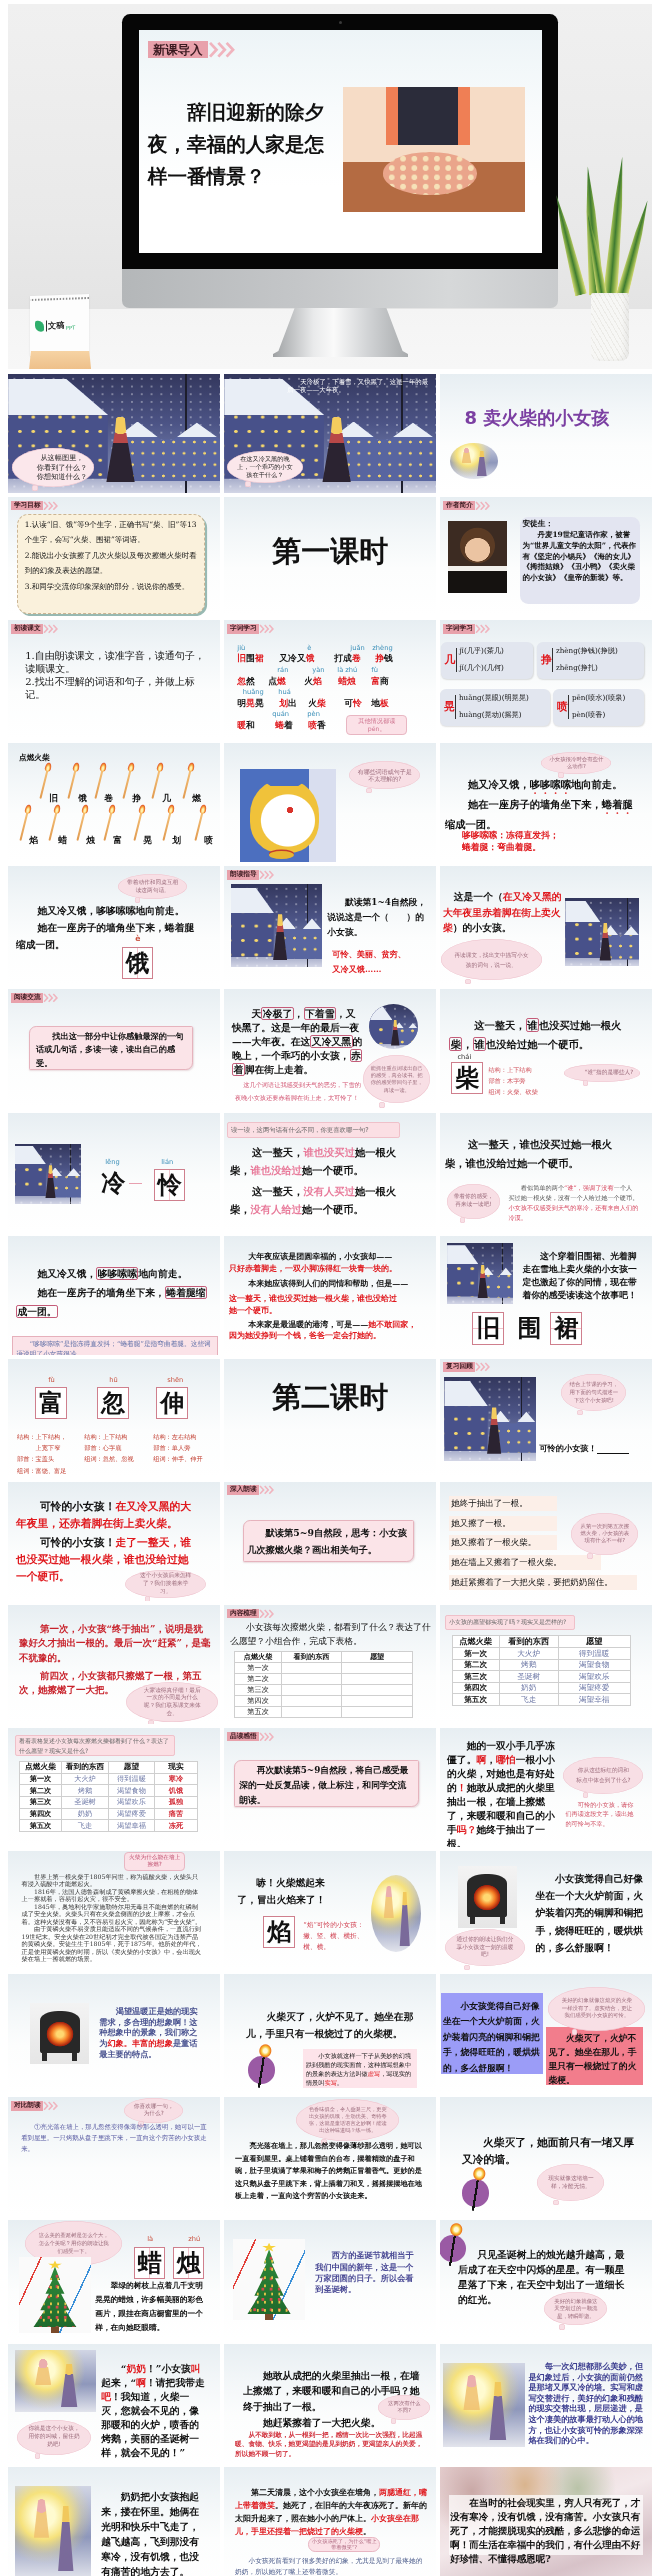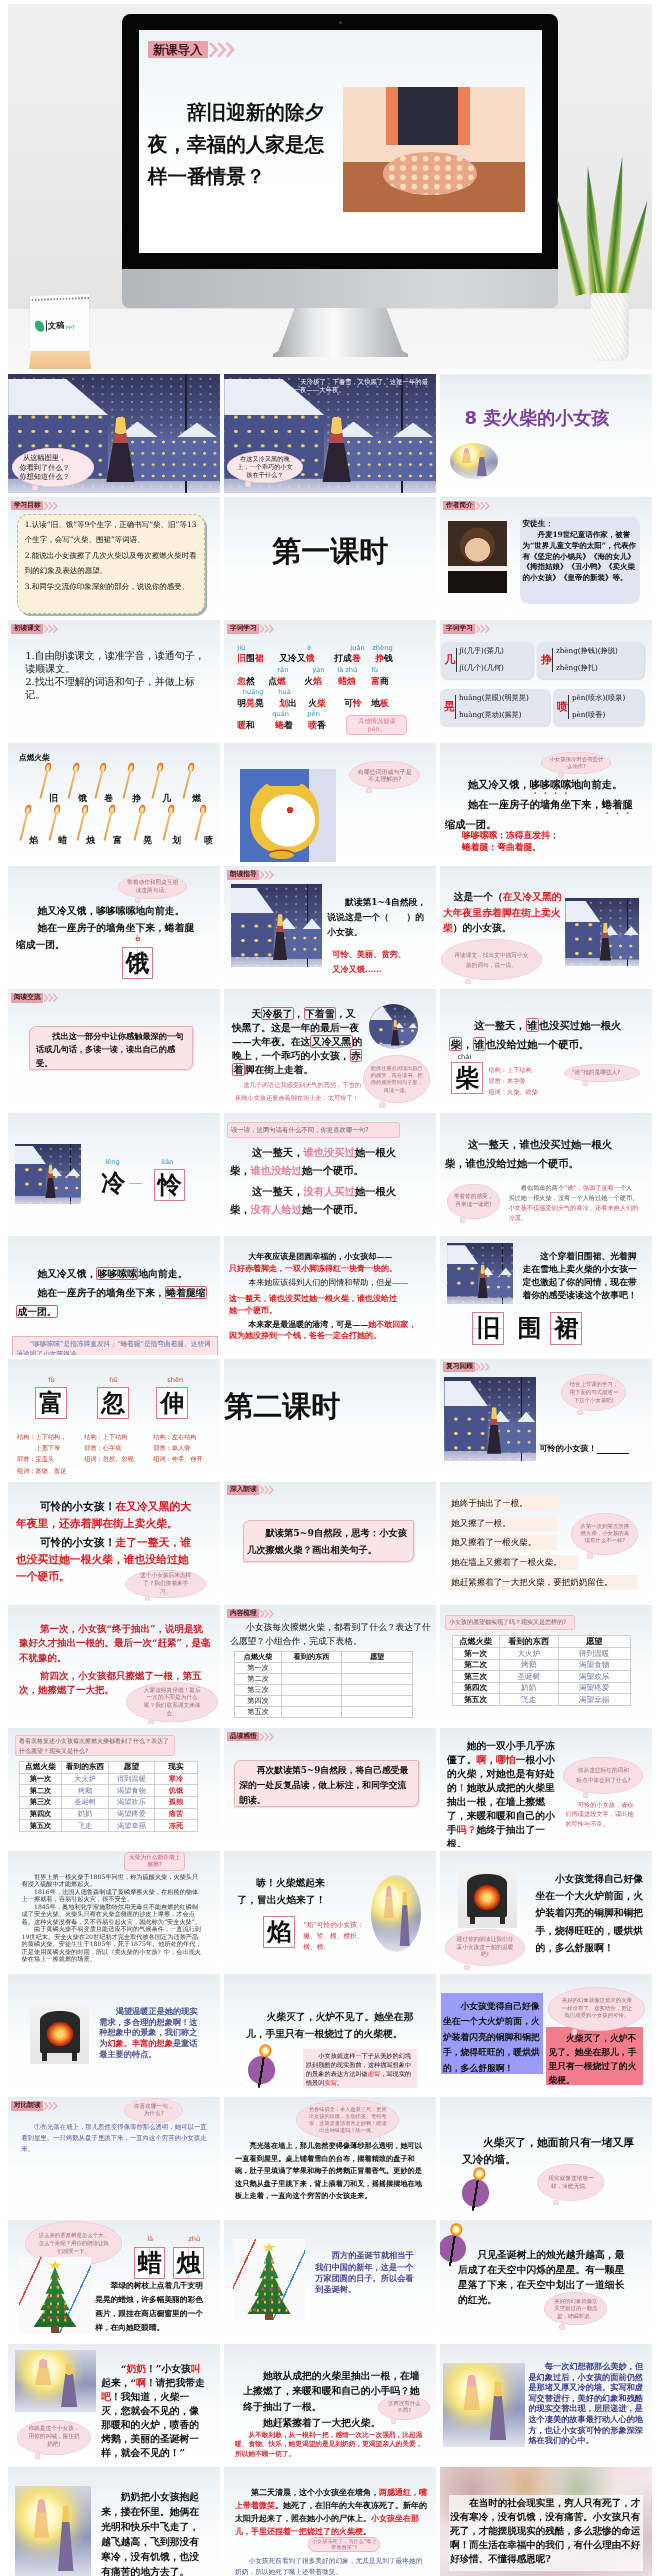--- a/index.html
+++ b/index.html
@@ -30,21 +30,21 @@
 .lf{bottom:66px;background:linear-gradient(90deg,#dfe07a 0%,#6f9e3e 35%,#3f7a32 50%,#6f9e3e 65%,#dfe07a 100%);clip-path:polygon(50% 0,78% 35%,100% 100%,0 100%,22% 35%);transform-origin:50% 100%}
 .pot{left:22px;top:138px;width:38px;height:68px;background:repeating-linear-gradient(60deg,#f7f7f5 0 3.1px,#ecebe7 3.1px 4.1px);border-radius:2.1px 2.1px 8.2px 8.2px;box-shadow:inset -4.1px 0 5.2px rgba(0,0,0,.06)}
 
 .grid{position:absolute;left:8.2px;top:374px;display:grid;grid-template-columns:repeat(3,212px);grid-auto-rows:119px;gap:4.1px}
 .slide{position:relative;overflow:hidden;background:linear-gradient(180deg,#e7eef2 0%,#f2f6f8 28%,#fcfdfd 60%,#fff 100%);font-family:"DejaVu Serif",serif;color:#111}
 .slide > *{position:absolute}
 .lbl{left:3.1px;top:3.6px;height:9.8px;padding:0 2.6px;background:var(--label_bg);color:#3b1a20;font:bold 6.7px/9.8px "DejaVu Sans",sans-serif;white-space:nowrap}
 .lbl svg{position:absolute;left:100%;top:0;width:15.5px;height:9.8px}
 .lbl.big{left:9.3px;top:10.8px;height:17.5px;padding:0 5.2px;font-size:12.4px;line-height:17.5px}
 .lbl.big svg{width:28px;height:17.5px}
-.bub{background:var(--bubble_pink);border-radius:50%;color:#9a6a7a;font:5.7px/7.7px "DejaVu Sans",sans-serif;display:flex;align-items:center;justify-content:flex-start;text-align:center;padding:3.1px 7.2px;box-shadow:inset 0 0 0 0.5px #eec4ce}
+.bub{background:var(--bubble_pink);border-radius:50%;color:#9a6a7a;font:5.7px/7.7px "DejaVu Sans",sans-serif;display:flex;align-items:center;justify-content:flex-end;text-align:center;padding:3.1px 7.2px;box-shadow:inset 0 0 0 0.5px #eec4ce}
 .bub::after{content:"";position:absolute;left:24%;bottom:-4.1px;width:5.7px;height:5.7px;border-radius:50%;background:var(--bubble_pink);box-shadow:inset 0 0 0 0.5px #eec4ce}
 .bub.dark{color:#222;font:7.2px/9.8px "DejaVu Serif",serif;background:#fbe7eb}
 .note{background:#fbe1e7;border:0.5px solid #e8b6c2;border-radius:4.1px;color:#cf7590;font:6.2px/8.2px "DejaVu Sans",sans-serif;display:flex;align-items:center;justify-content:center;text-align:center;padding:2.1px}
 .pbox{background:#fbe4e8;border:0.5px solid #e6b3bd;border-radius:7.2px 1.5px 7.2px 1.5px;box-shadow:0.5px 1px 1.5px rgba(180,120,130,.25)}
 .red{color:var(--accent_red)}
 .ind{text-indent:2em}
 .bx{border:0.8px solid #c45b78;border-radius:2.1px;padding:0 0.5px;-webkit-box-decoration-break:clone;box-decoration-break:clone}
 .dots{-webkit-text-emphasis:filled dot #e23a3a;text-emphasis:filled dot #e23a3a;-webkit-text-emphasis-position:under;text-emphasis-position:under right}
 .cc{border:0.8px solid #cf7f8d;background:linear-gradient(90deg,transparent 49.4%,#efc3ca 49.4% 50.6%,transparent 50.6%),linear-gradient(0deg,transparent 49.4%,#efc3ca 49.4% 50.6%,transparent 50.6%),#fff;display:flex;align-items:center;justify-content:center;font-size:24px;line-height:1;font-weight:bold}
 .py{font:6.7px/7.2px "DejaVu Sans",sans-serif;color:#3b8fb8;white-space:nowrap}
@@ -398,21 +398,21 @@
   <div style="left:7.7px;top:28px;width:192px;font-size:9.8px;line-height:19px;text-indent:21.6px;font-weight:bold">
     <div><span>她又冷又饿，</span><span class="bx">哆哆嗦嗦</span><span>地向前走。</span></div>
     <div><span>她在一座房子的墙角坐下来，</span><span class="bx">蜷着腿缩成一团。</span></div>
   </div>
   <div class="ind" style="left:4.1px;top:100px;width:206px;height:32px;background:#fbe3e8;border:0.5px solid #e6b0bb;padding:2.1px 3.1px;font:6.7px/10.3px 'DejaVu Sans',sans-serif;color:#6070a8">“哆哆嗦嗦”是指冻得直发抖；“蜷着腿”是指弯曲着腿。这些词语说明了小女孩很冷。</div>
 </div>
 
 <div class="slide">
   <div style="left:24px;top:14px;font-size:8px;line-height:12.4px;font-weight:bold;white-space:nowrap">大年夜应该是团圆幸福的，小女孩却——</div>
   <div class="red" style="left:4.6px;top:26px;font-size:8px;line-height:12.4px;font-weight:bold;white-space:nowrap">只好赤着脚走，一双小脚冻得红一块青一块的。</div>
-  <div style="left:24px;top:41px;font-size:8px;line-height:12.4px;font-weight:normal;white-space:nowrap">本来她应该得到人们的同情和帮助，但是——</div>
+  <div style="left:24px;top:41px;font-size:8px;line-height:12.4px;font-weight:bold;white-space:nowrap">本来她应该得到人们的同情和帮助，但是——</div>
   <div class="red" style="left:4.6px;top:56px;font-size:8px;line-height:12.4px;font-weight:bold;white-space:nowrap">这一整天，谁也没买过她一根火柴，谁也没给过</div>
   <div class="red" style="left:4.6px;top:68px;font-size:8px;line-height:12.4px;font-weight:bold;white-space:nowrap">她一个硬币。</div>
   <div style="left:24px;top:82px;font-size:8px;line-height:12.4px;font-weight:bold;white-space:nowrap"><span>本来家是最温暖的港湾，可是——</span><span class="red">她不敢回家，</span></div>
   <div class="red" style="left:4.6px;top:93px;font-size:8px;line-height:12.4px;font-weight:bold;white-space:nowrap">因为她没挣到一个钱，爸爸一定会打她的。</div>
 </div>
 
 <div class="slide">
   <div class="img night" style="left:6.7px;top:7.2px;width:66px;height:61px">
         <i class="girl" style="left:46%;top:36%;width:16%;height:60%"></i>
       </div>
@@ -441,21 +441,21 @@
         <div>组词：忽然、忽视</div>
       </div>
   <div style="left:145px;top:72px;font-size:6.2px;line-height:11.3px;color:#c0392b">
         <div>结构：左右结构</div>
         <div>部首：单人旁</div>
         <div>组词：伸手、伸开</div>
       </div>
 </div>
 
 <div class="slide">
-  <div style="left:0;top:32px;width:212px;font:bold 29px/31px 'DejaVu Serif',serif">第二课时</div>
+  <div style="left:0;top:23px;width:212px;text-align:center;font:bold 29px/31px 'DejaVu Serif',serif">第二课时</div>
 </div>
 
 <div class="slide">
   <div class="lbl"><span>复习回顾</span><svg viewBox="0 0 30 19" width="15.5" height="9.8">
           <use href="#chev"></use>
         </svg></div>
   <div class="img night" style="left:4.1px;top:18.5px;width:92px;height:84px">
         <i class="girl" style="left:46%;top:36%;width:16%;height:60%"></i>
       </div>
   <div class="bub" style="left:121px;top:15.5px;width:65px;height:37px;font-size:5.4px;line-height:7.7px;padding:3.1px 8.2px">结合上节课的学习，用下面的句式描述一下这个小女孩吧!</div>
@@ -474,21 +474,21 @@
   <div class="lbl"><span>深入朗读</span><svg viewBox="0 0 30 19" width="15.5" height="9.8">
           <use href="#chev"></use>
         </svg></div>
   <div class="pbox ind" style="left:18.5px;top:38px;width:171px;height:42px;padding:3.6px 3.1px;font-size:9.3px;line-height:17px;font-weight:bold">默读第5~9自然段，思考：小女孩几次擦燃火柴？画出相关句子。</div>
 </div>
 
 <div class="slide">
   <div class="bar10" style="left:8.2px;top:14px;width:108px">她终于抽出了一根。</div>
   <div class="bar10" style="left:8.2px;top:34px;width:108px">她又擦了一根。</div>
   <div class="bar10" style="left:8.2px;top:53px;width:108px">她又擦着了一根火柴。</div>
-  <div class="bar10" style="left:8.2px;top:73px;width:129px">她在墙上又擦着了一根火柴。</div>
+  <div class="bar10" style="left:8.2px;top:73px;width:152px">她在墙上又擦着了一根火柴。</div>
   <div class="bar10" style="left:8.2px;top:93px;width:188px">她赶紧擦着了一大把火柴，要把奶奶留住。</div>
   <div class="bub" style="left:131px;top:31px;width:67px;height:42px;font-size:5.4px;line-height:7.2px;padding:3.1px 7.2px">从第一次到第五次擦燃火柴，小女孩的表现有什么不一样?</div>
 </div>
 
 <div class="slide">
   <div style="left:10.8px;top:17px;width:192px;font-size:9.5px;line-height:14.4px;text-indent:21px;font-weight:bold;color:#c8232c">
         <div>第一次，小女孩“终于抽出”，说明是犹豫好久才抽出一根的。最后一次“赶紧”，是毫不犹豫的。</div>
         <div style="margin-top:3.6px">前四次，小女孩都只擦燃了一根，第五次，她擦燃了一大把。</div>
       </div>
   <div class="bub" style="left:118px;top:77px;width:92px;height:40px;padding:3.1px 15.5px">大家读得真仔细！最后一次的不同是为什么呢？我们联系课文来体会。</div>
@@ -754,17 +754,17 @@
 </div>
 
 <div class="slide">
   <div style="left:10.8px;top:19.6px;width:193px;font-size:8px;line-height:13px;text-indent:16px;font-weight:bold"><span>第二天清晨，这个小女孩坐在墙角，</span><span class="red">两腮通红，嘴上带着微笑</span><span>。她死了，在旧年的大年夜冻死了。新年的太阳升起来了，照在她小小的尸体上。</span><span class="red">小女孩坐在那儿，手里还捏着一把烧过了的火柴梗</span><span>。</span></div>
   <div class="note" style="left:84px;top:70px;width:72px;height:15.5px;border-radius:7.2px;font-size:5.2px;line-height:6.2px;color:#b06a82">小女孩冻死了，为什么“嘴上带着微笑”?</div>
   <div style="left:10.8px;top:89px;width:190px;font-size:6.7px;line-height:11.3px;text-indent:13.4px;color:#4a5a8a">小女孩死前看到了很多美好的幻象，尤其是见到了最疼她的奶奶，所以她死了嘴上还带着微笑。</div>
 </div>
 
 <div class="slide">
   <div class="img crowd" style="left:0;top:0;width:212px;height:119px"></div>
-  <div style="left:8.8px;top:28px;width:194px;height:76px;background:rgba(255,255,255,.72);padding:1.5px 1px;font-size:9.5px;line-height:14px;text-indent:19px;font-weight:bold">在当时的社会现实里，穷人只有死了，才没有寒冷，没有饥饿，没有痛苦。小女孩只有死了，才能摆脱现实的残酷，多么悲惨的命运啊！而生活在幸福中的我们，有什么理由不好好珍惜、不懂得感恩呢?</div>
+  <div style="left:8.8px;top:28px;width:194px;height:60px;background:rgba(255,255,255,.72);padding:1.5px 1px;font-size:9.5px;line-height:14px;text-indent:19px;font-weight:bold">在当时的社会现实里，穷人只有死了，才没有寒冷，没有饥饿，没有痛苦。小女孩只有死了，才能摆脱现实的残酷，多么悲惨的命运啊！而生活在幸福中的我们，有什么理由不好好珍惜、不懂得感恩呢?</div>
 </div>
 
 </div>
 
 
 </body></html>

